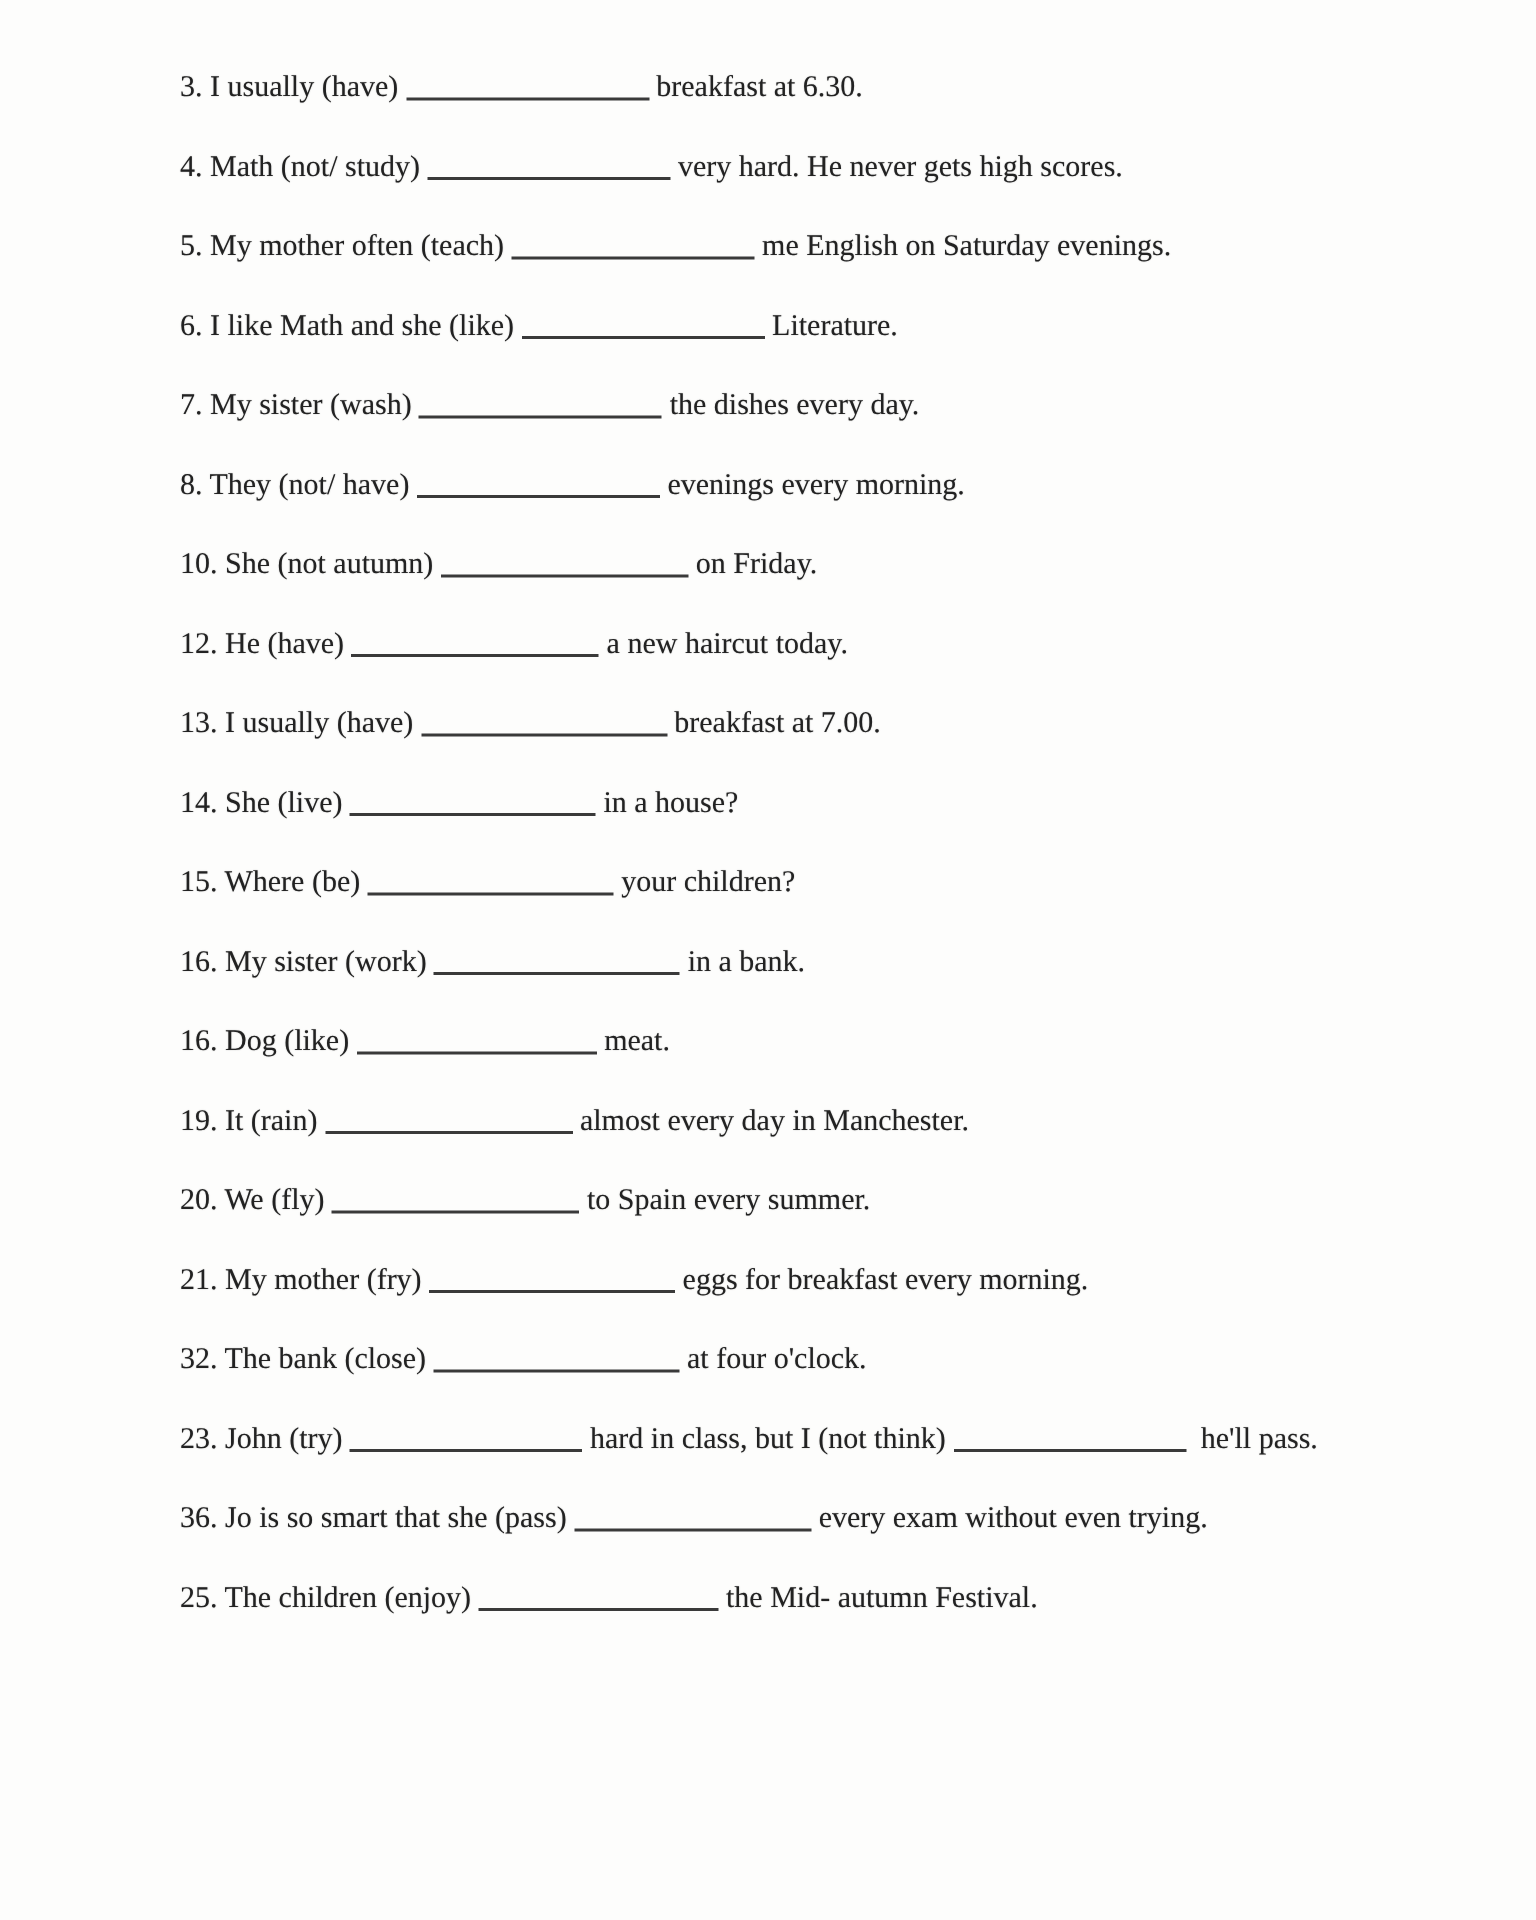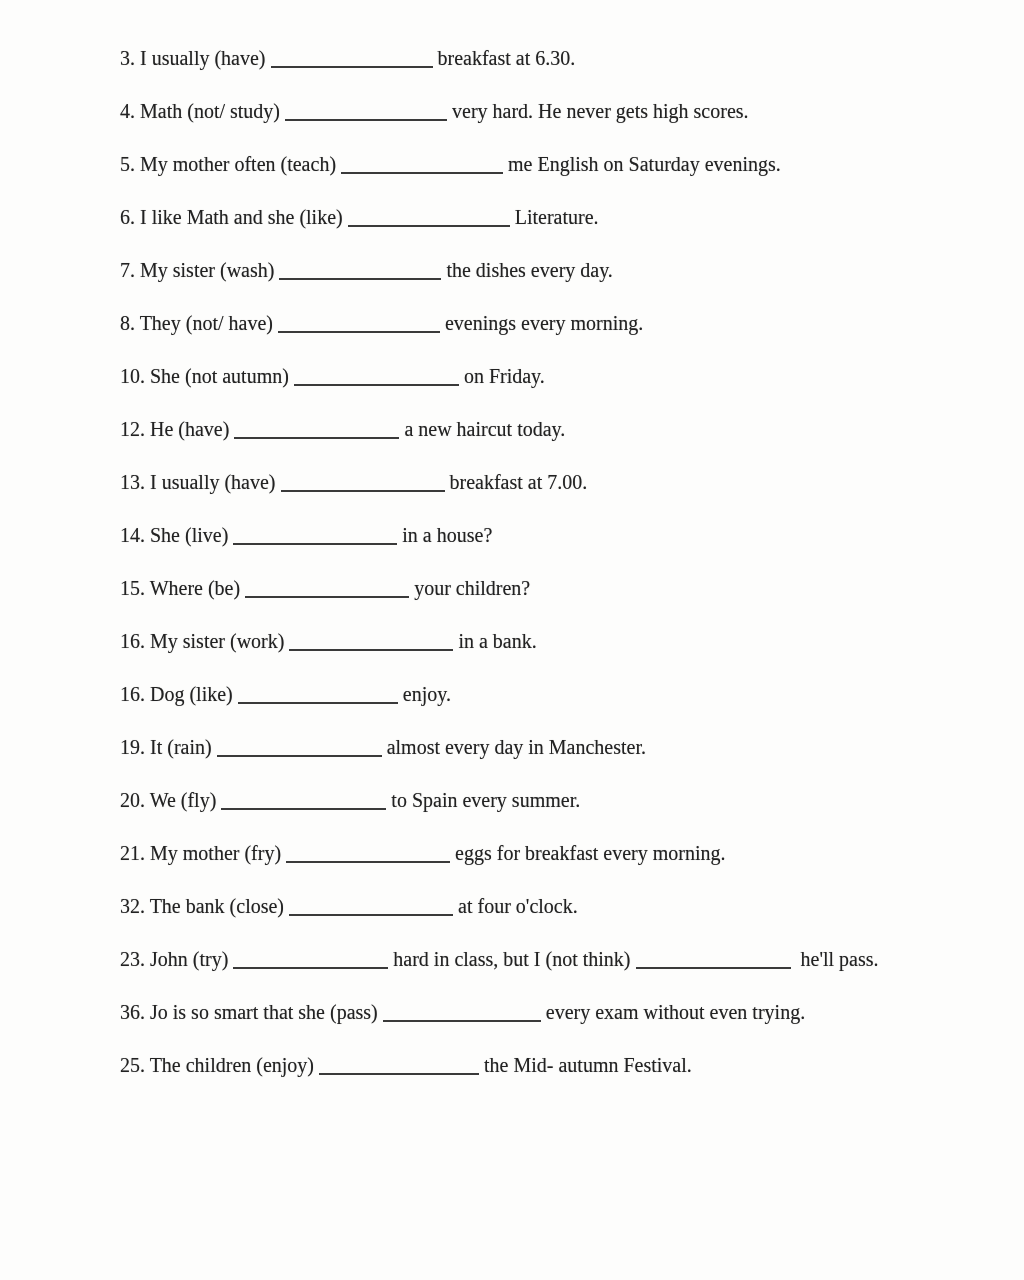--- a/index.html
+++ b/index.html
@@ -50,21 +50,21 @@
       <div class="item"><span class="num">5.</span><span class="seg"> My mother often (teach) </span><span class="blank" style="width: 162px;"></span><span class="seg"> me English on Saturday evenings.</span></div>
       <div class="item"><span class="num">6.</span><span class="seg"> I like Math and she (like) </span><span class="blank" style="width: 162px;"></span><span class="seg"> Literature.</span></div>
       <div class="item"><span class="num">7.</span><span class="seg"> My sister (wash) </span><span class="blank" style="width: 162px;"></span><span class="seg"> the dishes every day.</span></div>
       <div class="item"><span class="num">8.</span><span class="seg"> They (not/ have) </span><span class="blank" style="width: 162px;"></span><span class="seg"> evenings every morning.</span></div>
       <div class="item"><span class="num">10.</span><span class="seg"> She (not autumn) </span><span class="blank" style="width: 165px;"></span><span class="seg"> on Friday.</span></div>
       <div class="item"><span class="num">12.</span><span class="seg"> He (have) </span><span class="blank" style="width: 165px;"></span><span class="seg"> a new haircut today.</span></div>
       <div class="item"><span class="num">13.</span><span class="seg"> I usually (have) </span><span class="blank" style="width: 164px;"></span><span class="seg"> breakfast at 7.00.</span></div>
       <div class="item"><span class="num">14.</span><span class="seg"> She (live) </span><span class="blank" style="width: 164px;"></span><span class="seg"> in a house?</span></div>
       <div class="item"><span class="num">15.</span><span class="seg"> Where (be) </span><span class="blank" style="width: 164px;"></span><span class="seg"> your children?</span></div>
       <div class="item"><span class="num">16.</span><span class="seg"> My sister (work) </span><span class="blank" style="width: 164px;"></span><span class="seg"> in a bank.</span></div>
-      <div class="item"><span class="num">16.</span><span class="seg"> Dog (like) </span><span class="blank" style="width: 160px;"></span><span class="seg"> enjoy.</span></div>
+      <div class="item"><span class="num">16.</span><span class="seg"> Dog (like) </span><span class="blank" style="width: 160px;"></span><span class="seg"> meat.</span></div>
       <div class="item"><span class="num">19.</span><span class="seg"> It (rain) </span><span class="blank" style="width: 165px;"></span><span class="seg"> almost every day in Manchester.</span></div>
       <div class="item"><span class="num">20.</span><span class="seg"> We (fly) </span><span class="blank" style="width: 165px;"></span><span class="seg"> to Spain every summer.</span></div>
       <div class="item"><span class="num">21.</span><span class="seg"> My mother (fry) </span><span class="blank" style="width: 164px;"></span><span class="seg"> eggs for breakfast every morning.</span></div>
       <div class="item"><span class="num">32.</span><span class="seg"> The bank (close) </span><span class="blank" style="width: 164px;"></span><span class="seg"> at four o'clock.</span></div>
       <div class="item"><span class="num">23.</span><span class="seg"> John (try) </span><span class="blank" style="width: 155px;"></span><span class="seg"> hard in class, but I (not think) </span><span class="blank" style="width: 155px;"></span><span class="seg">  he'll pass.</span></div>
       <div class="item"><span class="num">36.</span><span class="seg"> Jo is so smart that she (pass) </span><span class="blank" style="width: 158px;"></span><span class="seg"> every exam without even trying.</span></div>
       <div class="item"><span class="num">25.</span><span class="seg"> The children (enjoy) </span><span class="blank" style="width: 160px;"></span><span class="seg"> the Mid- autumn Festival.</span></div>
     </div>
 </div>
 

